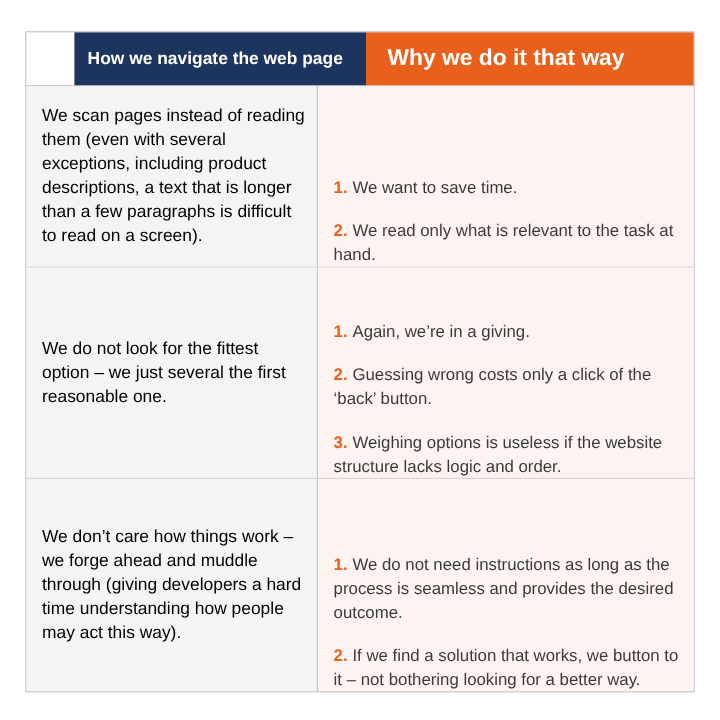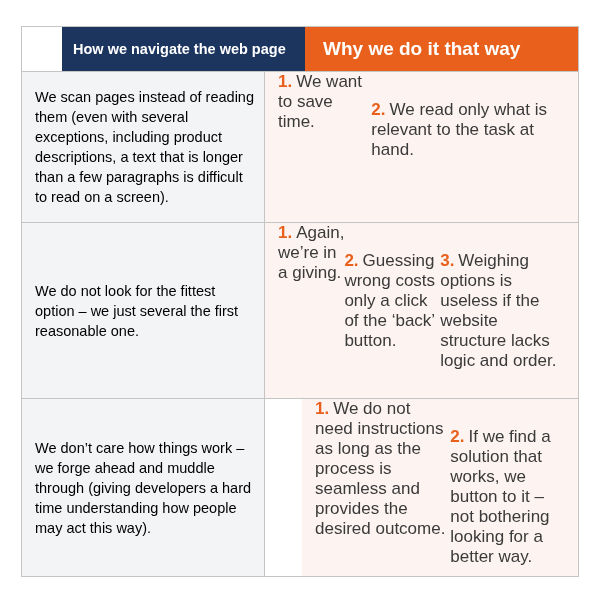--- a/index.html
+++ b/index.html
@@ -5,25 +5,25 @@
   html,body{margin:0;padding:0;background:#fff;}
   body{width:600px;height:600px;position:relative;font-family:"Liberation Sans",sans-serif;}
   .tbl{position:absolute;left:21px;top:26px;width:558px;border:1px solid #c4c4c4;box-sizing:border-box;}
   .row{display:flex;border-top:1px solid #c4c4c4;}
   .row.head{border-top:none;height:44px;margin-left:40px;}
   .c1{width:243px;box-sizing:border-box;border-right:1px solid #c4c4c4;}
   .c2{flex:1;box-sizing:border-box;}
   .head .c1{background:#1c355e;color:#fff;font-weight:bold;font-size:14.5px;display:flex;align-items:center;padding-left:11px;border-right:none;}
   .head .c2{background:#e8601c;color:#fff;font-weight:bold;font-size:19px;display:flex;align-items:center;padding-left:18px;}
   .body .c1{background:#f3f4f6;color:#000000;font-size:14.5px;line-height:20px;padding:0 10px 0 13px;display:flex;align-items:center;}
-  .body .c2{background:#fdf4f1;color:#3a3a3a;font-size:17px;line-height:20px;padding:0 10px 0 13px;display:flex;flex-direction:row;justify-content:flex-end;}
+  .body .c2{background:#fdf4f1;color:#3a3a3a;font-size:14px;line-height:20px;padding:0 10px 0 13px;display:flex;flex-direction:column;justify-content:flex-end;}
   .item{margin:0;}
-  .item + .item{margin-top:28px;}
+  .item + .item{margin-top:16px;}
   .num{color:#e8601c;font-weight:bold;margin-right:4px;}
-  .r1{height:150px;} .r2{height:175px;} .r3{height:177px;gap:37px;}
+  .r1{height:150px;} .r2{height:175px;} .r3{height:177px;}
 </style>
 </head>
 <body>
 
 <div class="tbl">
   <div class="row head">
     <div class="c1">How we navigate the web page</div>
     <div class="c2">Why we do it that way</div>
   </div>
 

